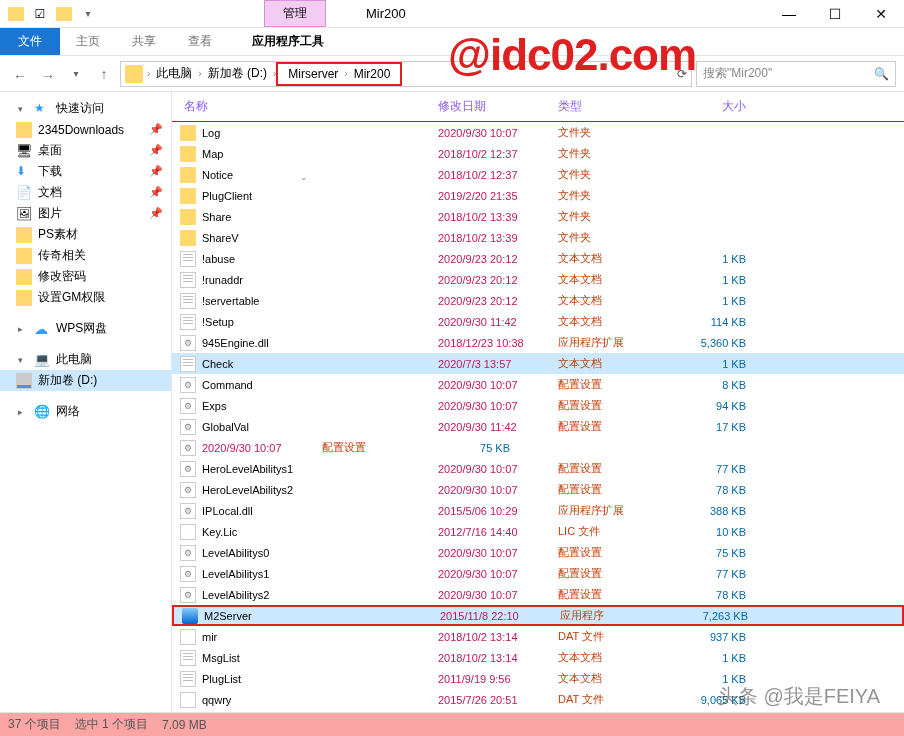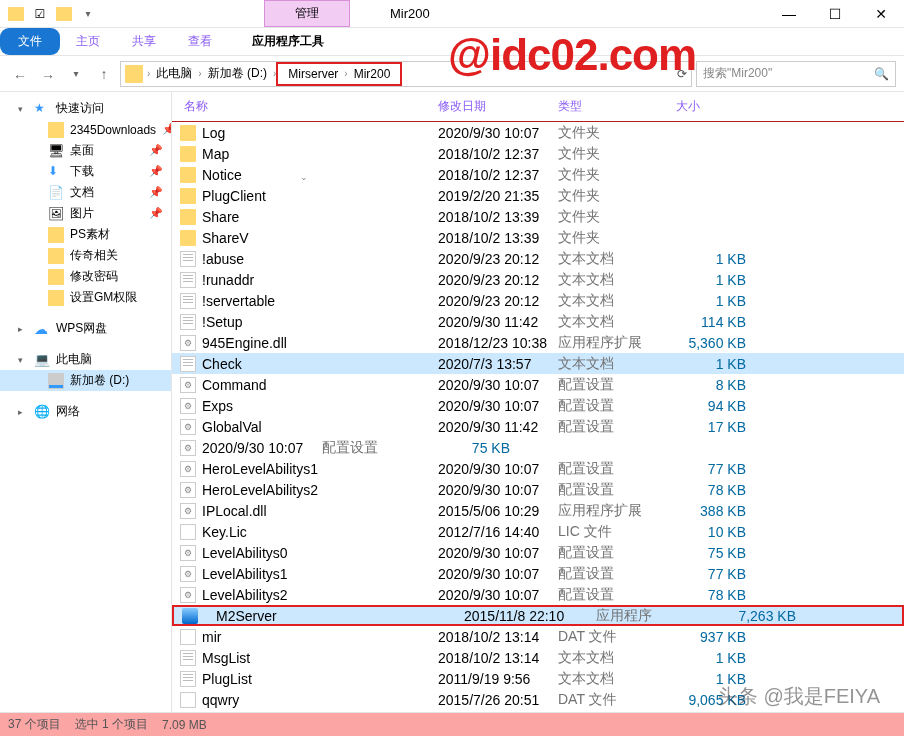--- a/index.html
+++ b/index.html
@@ -1,45 +1,45 @@
 <!DOCTYPE html>
 <html><head>
   <meta charset="utf-8">
   <style>
     * { margin: 0; padding: 0; box-sizing: border-box; font-family: "Microsoft YaHei", "Segoe UI", sans-serif; }
     body { background: #fff; font-size: 12px; color: #000; width: 904px; height: 736px; overflow: hidden; position: relative; }
     
     .titlebar { height: 28px; background: #fff; display: flex; align-items: center; border-bottom: 1px solid #e5e5e5; }
     .titlebar .qat { display: flex; gap: 4px; padding: 0 6px; align-items: center; }
     .titlebar .qat-icon { width: 20px; height: 20px; display: flex; align-items: center; justify-content: center; }
-    .titlebar .ribbon-tab { background: #f3ccf3; padding: 4px 30px; margin-left: 160px; border: 1px solid #d890d8; font-size: 12px; }
+    .titlebar .ribbon-tab { background: #f3ccf3; padding: 4px 18px; margin-left: 160px; border: 1px solid #d890d8; font-size: 12px; }
     .titlebar .window-title { margin-left: 40px; font-size: 13px; }
     .titlebar .window-controls { margin-left: auto; display: flex; }
     .titlebar .window-controls span { width: 46px; height: 28px; display: flex; align-items: center; justify-content: center; font-size: 14px; }
     
     .menubar { height: 28px; background: #fff; display: flex; align-items: stretch; border-bottom: 1px solid #e5e5e5; }
-    .menubar .file-tab { background: #1976d2; color: #fff; padding: 0 18px; display: flex; align-items: center; font-size: 12px; border-radius: 9px; }
-    .menubar .menu-item { padding: 0 16px; display: flex; align-items: center; font-size: 12px; color: #8b5cf6; }
+    .menubar .file-tab { background: #1976d2; color: #fff; padding: 0 18px; display: flex; align-items: center; font-size: 12px; }
+    .menubar .menu-item { padding: 0 16px; display: flex; align-items: center; font-size: 12px; color: #737373; }
     .menubar .tool-tab { margin-left: 10px; padding: 0 14px; display: flex; align-items: center; font-size: 12px; font-weight: bold; }
     
     .addressbar { height: 36px; display: flex; align-items: center; padding: 4px 8px; gap: 4px; border-bottom: 1px solid #e5e5e5; }
     .nav-btn { width: 24px; height: 24px; display: flex; align-items: center; justify-content: center; color: #666; font-size: 14px; }
     .breadcrumb { flex: 1; height: 26px; border: 1px solid #ccc; display: flex; align-items: center; padding: 0 4px; background: #fff; }
     .breadcrumb .folder-icon { width: 18px; height: 18px; background: #ffd96f; margin-right: 4px; border-radius: 1px; }
     .breadcrumb .crumb { padding: 0 6px; font-size: 12px; }
     .breadcrumb .sep { color: #888; font-size: 10px; }
     .breadcrumb .redbox { border: 2px solid #e02020; padding: 0 4px; height: 24px; display: flex; align-items: center; }
     .search-box { width: 200px; height: 26px; border: 1px solid #ccc; display: flex; align-items: center; padding: 0 6px; color: #888; }
     
     .main { display: flex; height: 624px; position: relative; }
     
     .sidebar { width: 172px; padding: 6px 0; border-right: 1px solid #e5e5e5; overflow: hidden; }
     .sidebar-group { margin-bottom: 10px; }
     .sidebar-item { display: flex; align-items: center; padding: 2px 8px 2px 18px; height: 21px; font-size: 12px; gap: 6px; }
-    .sidebar-item.child { padding-left: 48px; }
+    .sidebar-item.child { padding-left: 16px; }
     .sidebar-item.selected { background: #cce8ff; }
     .sidebar-item .pin { margin-left: auto; color: #888; font-size: 11px; }
     .tree-toggle { width: 10px; color: #666; font-size: 9px; }
     .si-icon { width: 16px; height: 16px; flex-shrink: 0; }
     .i-star::before { content: "★"; color: #3399ff; }
     .i-folder { background: #ffd96f; border-radius: 1px; }
     .i-desktop::before { content: "🖥"; font-size: 13px; }
     .i-download::before { content: "⬇"; color: #3399ff; }
     .i-doc::before { content: "📄"; font-size: 13px; }
     .i-pic::before { content: "🖼"; font-size: 13px; }
@@ -47,30 +47,30 @@
     .i-pc::before { content: "💻"; font-size: 13px; }
     .i-drive { background: #ccc; border-radius: 1px; position: relative; }
     .i-drive::after { content: ""; position: absolute; bottom: 1px; left: 1px; right: 1px; height: 3px; background: #3399ff; }
     .i-net::before { content: "🌐"; color: #3399ff; font-size: 13px; }
     
     .filelist { flex: 1; display: flex; flex-direction: column; }
     .columns { display: flex; padding: 6px 8px; border-bottom: 1px solid #b91c1c; font-size: 12px; color: #8b5cf6; }
     .col-name { width: 258px; padding-left: 4px; }
     .col-date { width: 120px; }
     .col-type { width: 118px; }
-    .col-size { width: 70px; }
+    .col-size { width: 70px; text-align: right; }
     
     .rows { flex: 1; overflow: hidden; }
-    .row { display: flex; align-items: center; padding: 1px 8px; height: 21px; font-size: 14px; }
+    .row { display: flex; align-items: center; padding: 1px 8px; height: 21px; font-size: 11px; }
     .row.selected { background: #cce8ff; }
-    .row.redbox { border: 2px solid #e02020; background: #cce8ff; gap: 12px; }
+    .row.redbox { border: 2px solid #e02020; background: #cce8ff; }
     .row .r-icon { width: 16px; height: 16px; margin-right: 6px; flex-shrink: 0; }
     .row .r-name { width: 236px; white-space: nowrap; overflow: hidden; }
-    .row .r-date { width: 120px; color: #000000; }
-    .row .r-type { width: 118px; color: #737373; }
+    .row .r-date { width: 120px; color: #be185d; }
+    .row .r-type { width: 118px; color: #c2410c; }
     .row .r-size { width: 70px; text-align: right; color: #0369a1; }
     .ri-folder { background: #ffd96f; border-radius: 1px; }
     .ri-txt { border: 1px solid #ccc; background: #fff; position: relative; }
     .ri-txt::after { content: ""; position: absolute; top: 2px; left: 2px; right: 2px; height: 1px; background: #bbb; box-shadow: 0 3px 0 #bbb, 0 6px 0 #bbb; }
     .ri-dll { border: 1px solid #ccc; background: #fff; }
     .ri-dll::after { content: "⚙"; font-size: 9px; color: #888; display: block; text-align: center; line-height: 14px; }
     .ri-cfg { border: 1px solid #ccc; background: #fff; }
     .ri-cfg::after { content: "⚙"; font-size: 9px; color: #888; display: block; text-align: center; line-height: 14px; }
     .ri-exe { background: linear-gradient(#8cf, #06c); border-radius: 2px; }
     .ri-lic { border: 1px solid #ccc; background: #fff; }

